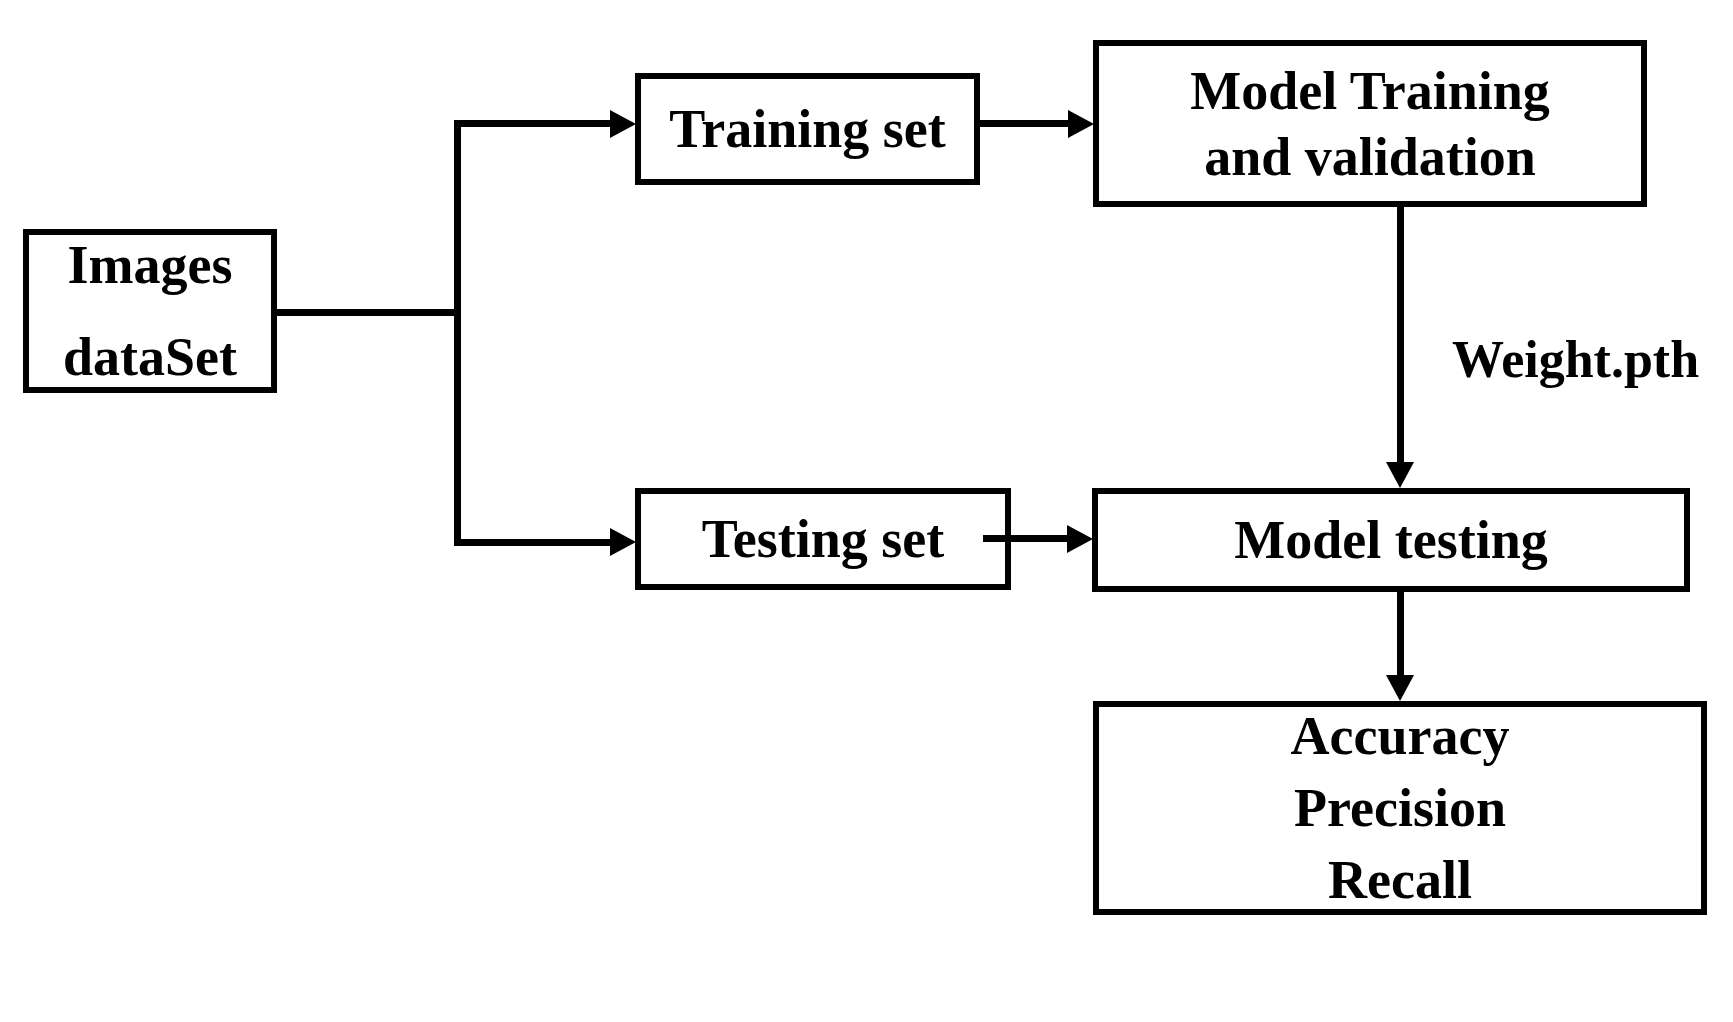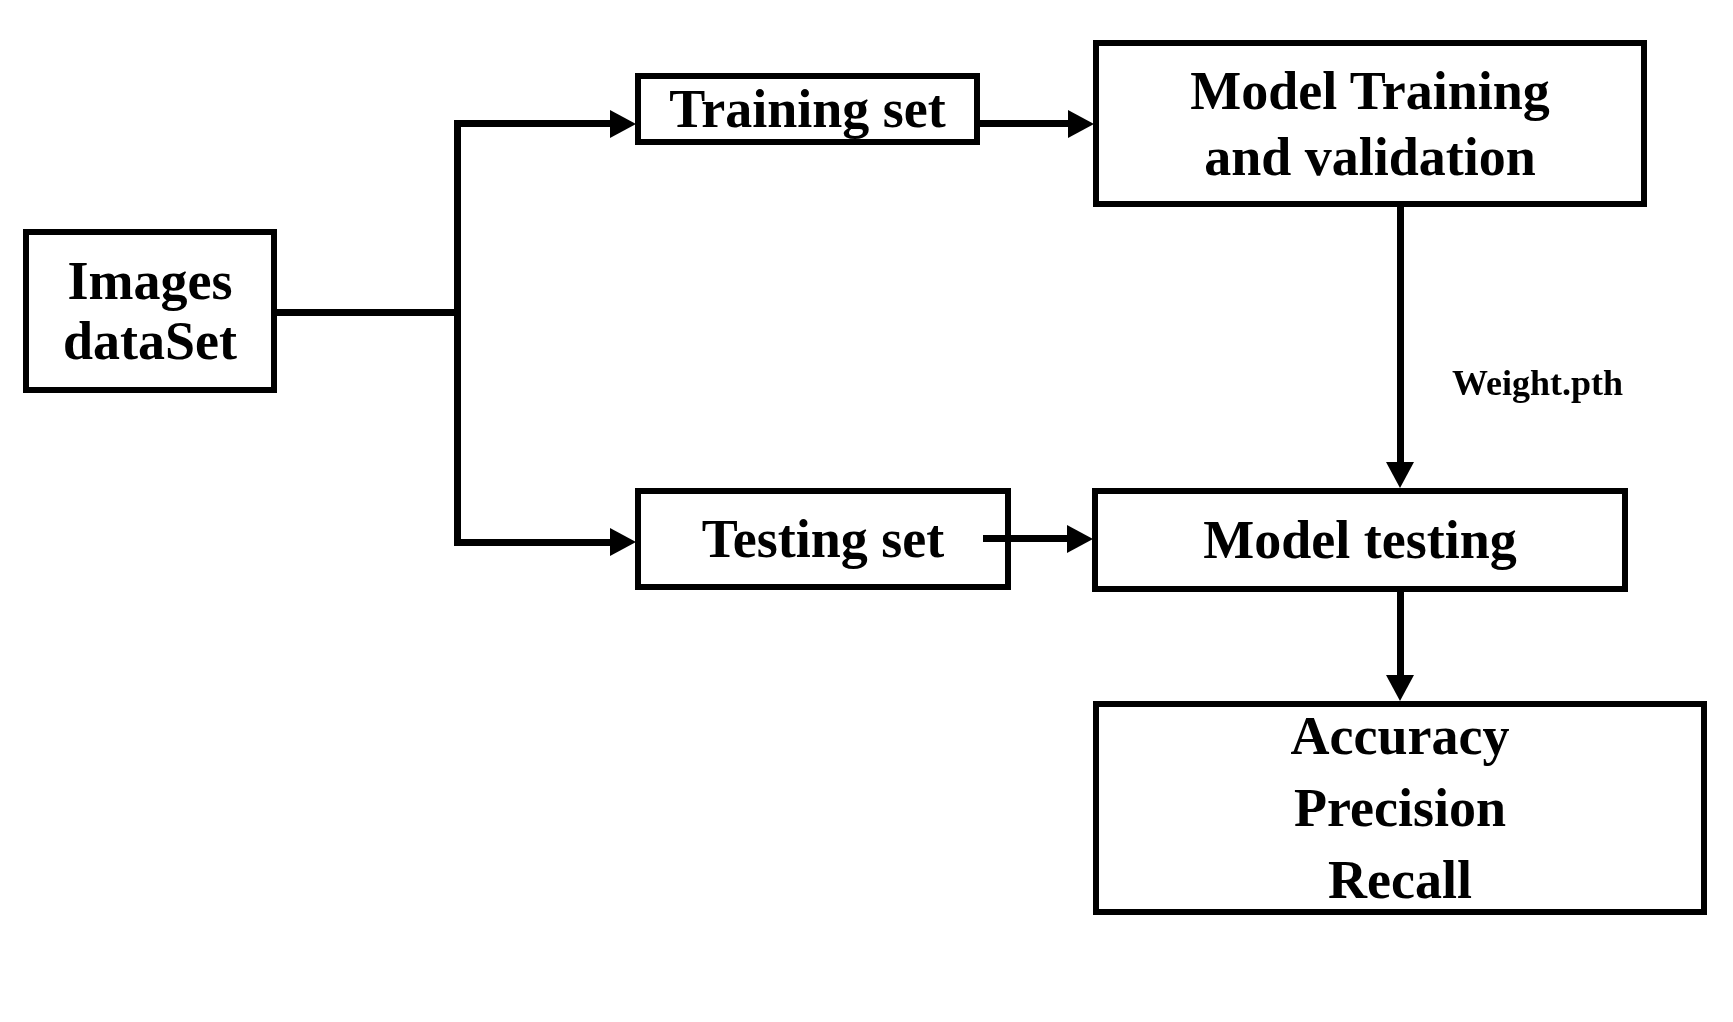--- a/index.html
+++ b/index.html
@@ -48,49 +48,48 @@
   .arrowhead-down {
     position: absolute;
     width: 0;
     height: 0;
     border-left: 14px solid transparent;
     border-right: 14px solid transparent;
     border-top: 26px solid #000000;
   }
   .edge-label {
     position: absolute;
-    font-size: 36px;
+    font-size: 52px;
     white-space: nowrap;
-    margin-top: 32px;
   }
 </style>
 </head>
 <body>
 
 <div class="canvas">
 
-  <div class="box" style="left:23px; top:229px; width:254px; height:164px; line-height:60px;">
+  <div class="box" style="left:23px; top:229px; width:254px; height:164px; line-height:60px;justify-content:space-between;">
     <div class="bline">Images</div>
     <div class="bline">dataSet</div>
   </div>
 
-  <div class="box" style="left:635px; top:73px; width:345px; height:72px;">
+  <div class="box" style="left:635px; top:73px; width:345px; height:112px;">
     <div class="bline">Training set</div>
   </div>
 
   <div class="box" style="left:635px; top:488px; width:376px; height:102px;">
     <div class="bline">Testing set</div>
   </div>
 
   <div class="box" style="left:1093px; top:40px; width:554px; height:167px; line-height:66px;">
     <div class="bline">Model Training</div>
     <div class="bline">and validation</div>
   </div>
 
-  <div class="box" style="left:1092px; top:488px; width:536px; height:104px;">
+  <div class="box" style="left:1092px; top:488px; width:598px; height:104px;">
     <div class="bline">Model testing</div>
   </div>
 
   <div class="box" style="left:1093px; top:701px; width:614px; height:214px; line-height:72px;">
     <div class="bline">Accuracy</div>
     <div class="bline">Precision</div>
     <div class="bline">Recall</div>
   </div>
 
   <div class="hline" style="left:277px; top:309px; width:184px; height:7px;"></div>

